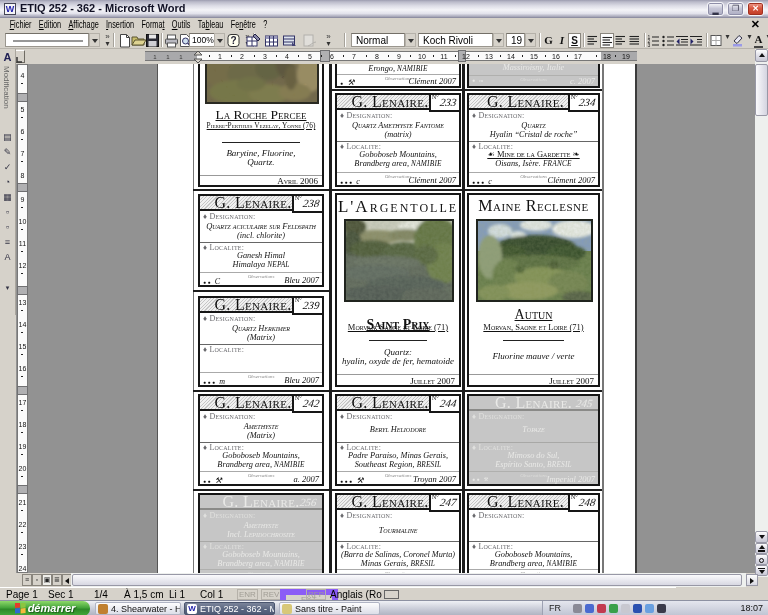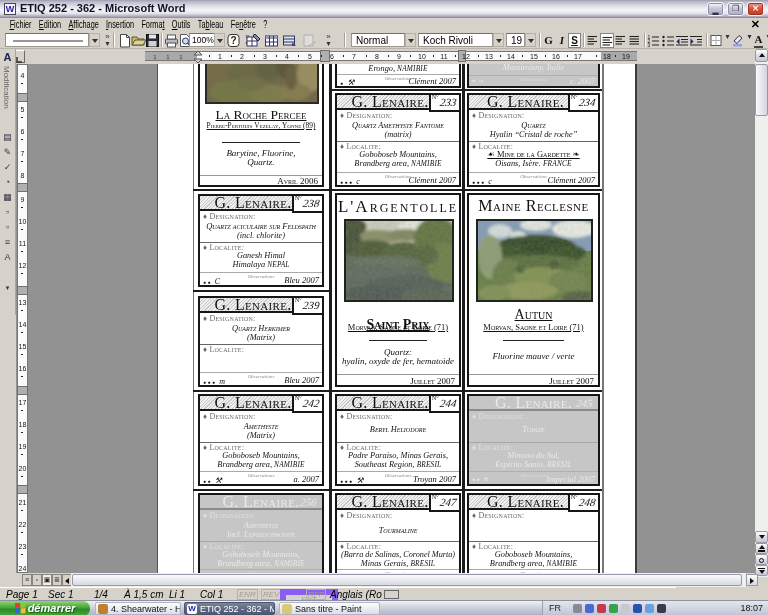--- a/index.html
+++ b/index.html
@@ -45,21 +45,21 @@
 .lsi{position:absolute;left:1px;width:13px;height:13px;font-size:9px;line-height:13px;text-align:center;color:#334;}
 
 #vsb{left:755px;top:49px;width:13px;height:528px;background:#eef0ee;}
 .sbtn{position:absolute;left:0;width:13px;background:linear-gradient(#fdfdfd,#dcdce6 55%,#c8c8d4);border:1px solid #9898a6;border-radius:2px;color:#111;text-align:center;}
 #vthumb{position:absolute;left:0px;top:15px;width:13px;height:52px;background:linear-gradient(90deg,#fafafc,#d4d4e0);border:1px solid #9898a6;border-radius:2px;}
 #hsb{left:16px;top:573px;width:739px;height:14px;background:#d6d2ca;}
 #htrack{position:absolute;left:55px;top:0px;width:675px;height:14px;background:#eef0ee;}
 #hthumb{position:absolute;left:1px;top:1px;width:670px;height:12px;background:linear-gradient(#fbfbfd,#d8d8e2);border:1px solid #9898a6;border-radius:2px;}
 .vwbtn{position:absolute;top:1px;width:10px;height:12px;border:1px solid #89857d;background:#d6d2ca;font-size:7px;line-height:10px;text-align:center;color:#222;}
 
-#status{left:0;top:587px;width:676px;height:13px;background:#d6d2ca;border-top:1px solid #fff;font-size:10px;color:#000;font-style:italic;}
+#status{left:0;top:587px;width:676px;height:13px;background:#d6d2ca;border-top:1px solid #fff;font-size:10px;color:#000;}
 #status span{position:absolute;top:1px;}
 .dim{color:#a19d95;}
 
 #task{left:0;top:600px;width:768px;height:15px;background:linear-gradient(#eff0f5,#c7cad6 60%,#b0b4c2);border-top:1px solid #8d91a2;}
 #start{position:absolute;left:0;top:0;width:90px;height:15px;border-radius:0 7px 7px 0;background:linear-gradient(#8ed96a,#44a43a 45%,#2e8928 55%,#46aa3c);color:#fff;font-weight:bold;font-style:italic;font-size:11px;line-height:14px;text-align:center;text-shadow:1px 1px 1px #1a5c18;}
 .tk{position:absolute;top:1px;height:13px;border-radius:2px;font-size:9px;line-height:12px;padding-left:15px;overflow:hidden;white-space:nowrap;}
 .tk.lt{background:linear-gradient(#fdfdfe,#dcdee8);border:1px solid #b0b4c4;color:#111;}
 .tk.dk{background:linear-gradient(#7b849a,#5a6680 60%,#4f5b76);border:1px solid #49546e;color:#fff;}
 .tki{position:absolute;left:2px;top:1px;width:10px;height:10px;border-radius:2px;font-size:8px;line-height:10px;text-align:center;}
 #tray{position:absolute;right:0;top:0;height:15px;width:226px;background:linear-gradient(#e4e6ee,#bfc3d2);border-left:1px solid #9da1b2;font-size:9px;color:#111;}
@@ -352,21 +352,21 @@
 <ellipse cx="44" cy="44" rx="14" ry="7" fill="#5e6630"></ellipse>
 <ellipse cx="78" cy="20" rx="10" ry="18" fill="#362f20"></ellipse>
 <ellipse cx="92" cy="12" rx="16" ry="12" fill="#ab9766"></ellipse>
 <ellipse cx="103" cy="34" rx="13" ry="18" fill="#b6a070"></ellipse>
 <ellipse cx="88" cy="52" rx="16" ry="9" fill="#8a7c4a"></ellipse>
 <ellipse cx="84" cy="38" rx="6" ry="12" fill="#4e4226"></ellipse>
 </g>
 <rect width="110" height="62" filter="url(#n1)" opacity="0.55"></rect>
 </svg></div>
  <div class="r pt und" style="top:78px;font-size:13.5px;">La Roche Percee</div>
- <div class="r pt und" style="top:92px;font-size:7.4px;letter-spacing:0;">Pierre-Perthuis Vezelay,  Yonne (89)</div>
+ <div class="r pt und" style="top:92px;font-size:7.4px;letter-spacing:0;">Pierre-Perthuis Vezelay,  Yonne (76)</div>
  <div style="position:absolute;left:22px;right:22px;top:112px;border-top:1.5px solid #222;"></div>
  <div class="r cc" style="top:119px;font-size:9px;">Barytine, Fluorine,<br>Quartz.</div>
  <div style="position:absolute;left:0px;right:0px;top:145px;border-top:1px solid #999;"></div>
  <div style="position:absolute;right:4px;top:146px;font-size:9px;font-variant:small-caps;">Avril 2006</div>
 </div>
 
 <div class="card" style="left:335px;top:20px;width:126px;height:68px;">
  <div class="r cc" style="top:42px;">Erongo, <span class="cap">NAMIBIE</span></div>
  <div class="obs" style="top:52px;">Observations</div>
  <div class="foot">

